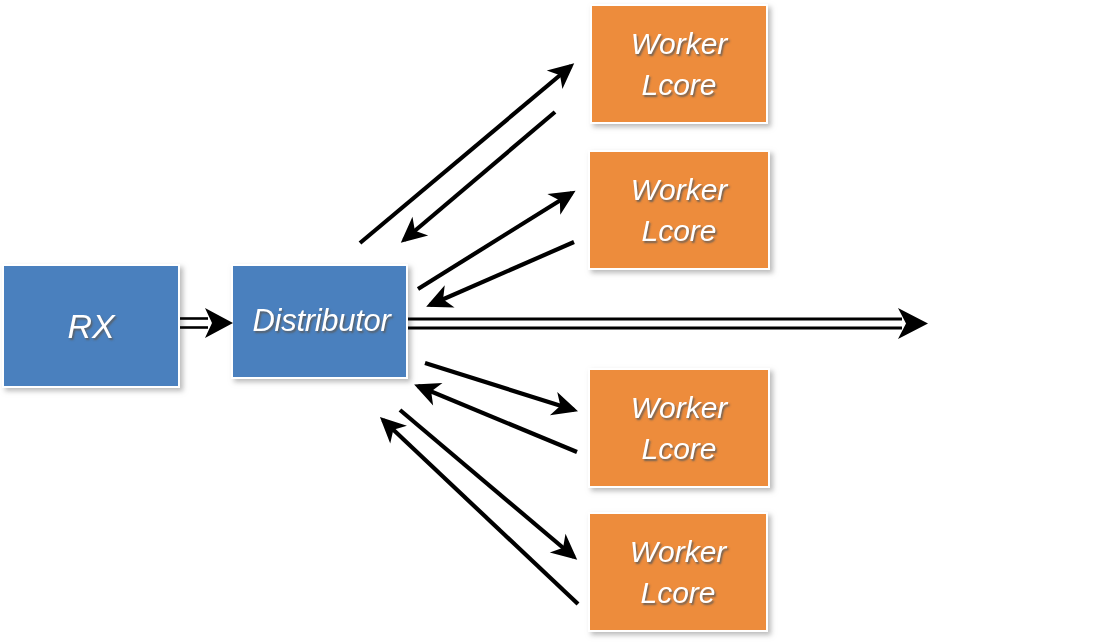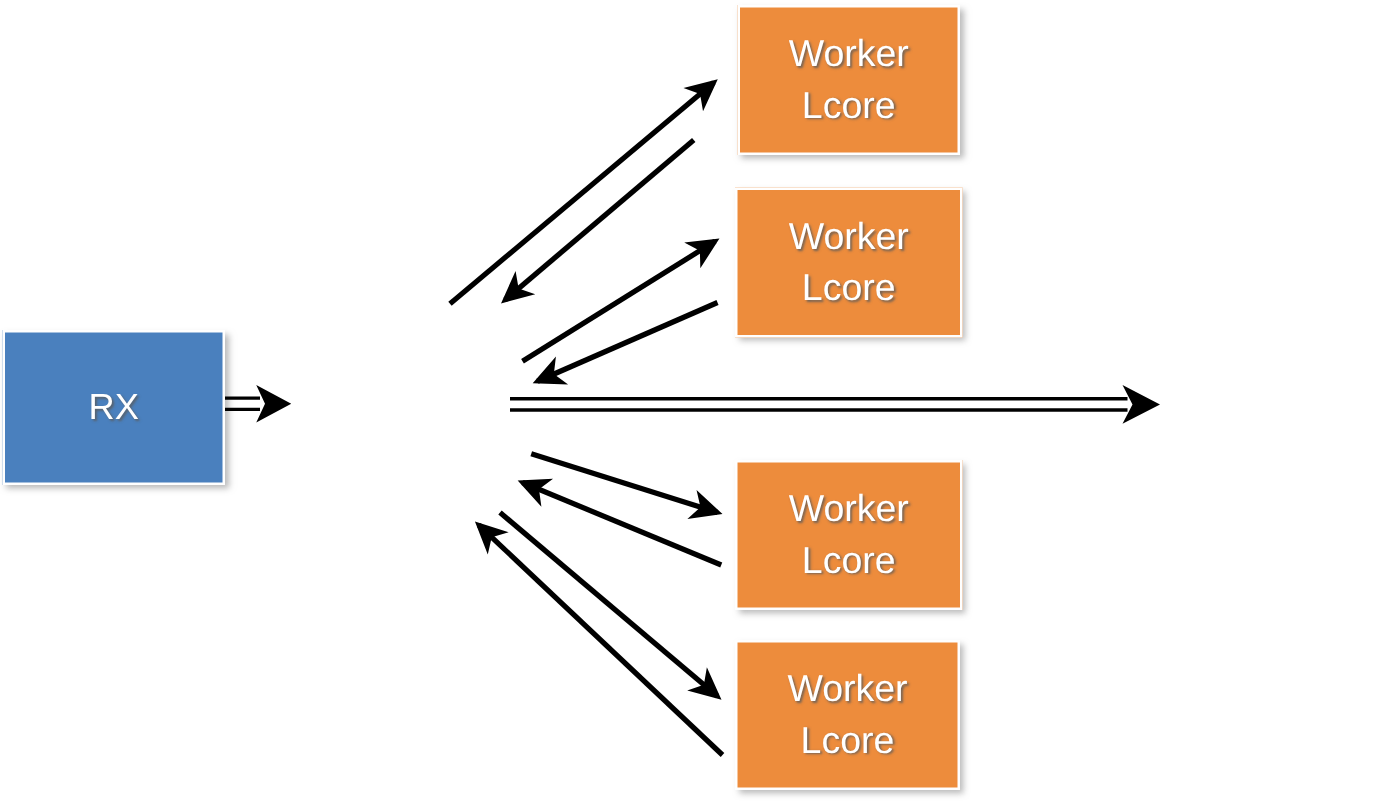--- a/index.html
+++ b/index.html
@@ -30,23 +30,24 @@
     text-shadow: 1.5px 1.5px 2px rgba(90,90,90,0.85);
     line-height: 1.18;
     z-index: 2;
     user-select: none;
   }
   .node.blue { background: #4A80BE; }
   .node.orange { background: #ED8C3C; }
   .node .line1, .node .line2 {
     display: block;
     white-space: nowrap;
+    font-style: italic;
   }
   #node-rx, #node-tx {
-    font-size: 29px;
+    font-size: 34px;
   }
   #node-distributor {
     font-size: 31px;
   }
   #node-distributor .line1 {
     position: relative;
     left: 2px;
     letter-spacing: -0.3px;
   }
   .node.orange {
@@ -104,20 +105,23 @@
 
     <line x1="400" y1="410" x2="574" y2="557" stroke="#000000" stroke-width="4.2" marker-end="url(#ah)"></line>
 
     <line x1="578" y1="604" x2="383" y2="420" stroke="#000000" stroke-width="4.2" marker-end="url(#ah)"></line>
   </svg>
 
   <div class="node blue" id="node-rx" style="left:2px; top:264px; width:178px; height:124px;">
     <span class="line1">RX</span>
   </div>
 
+  <div class="node blue" id="node-distributor" style="left:231px; top:264px; width:177px; height:115px;">
+    <span class="line1">Distributor</span>
+  </div>
 
   <div class="node orange" style="left:590px; top:4px; width:178px; height:120px;">
     <span class="line1">Worker</span>
     <span class="line2">Lcore</span>
   </div>
 
   <div class="node orange" style="left:588px; top:150px; width:182px; height:120px;">
     <span class="line1">Worker</span>
     <span class="line2">Lcore</span>
   </div>

